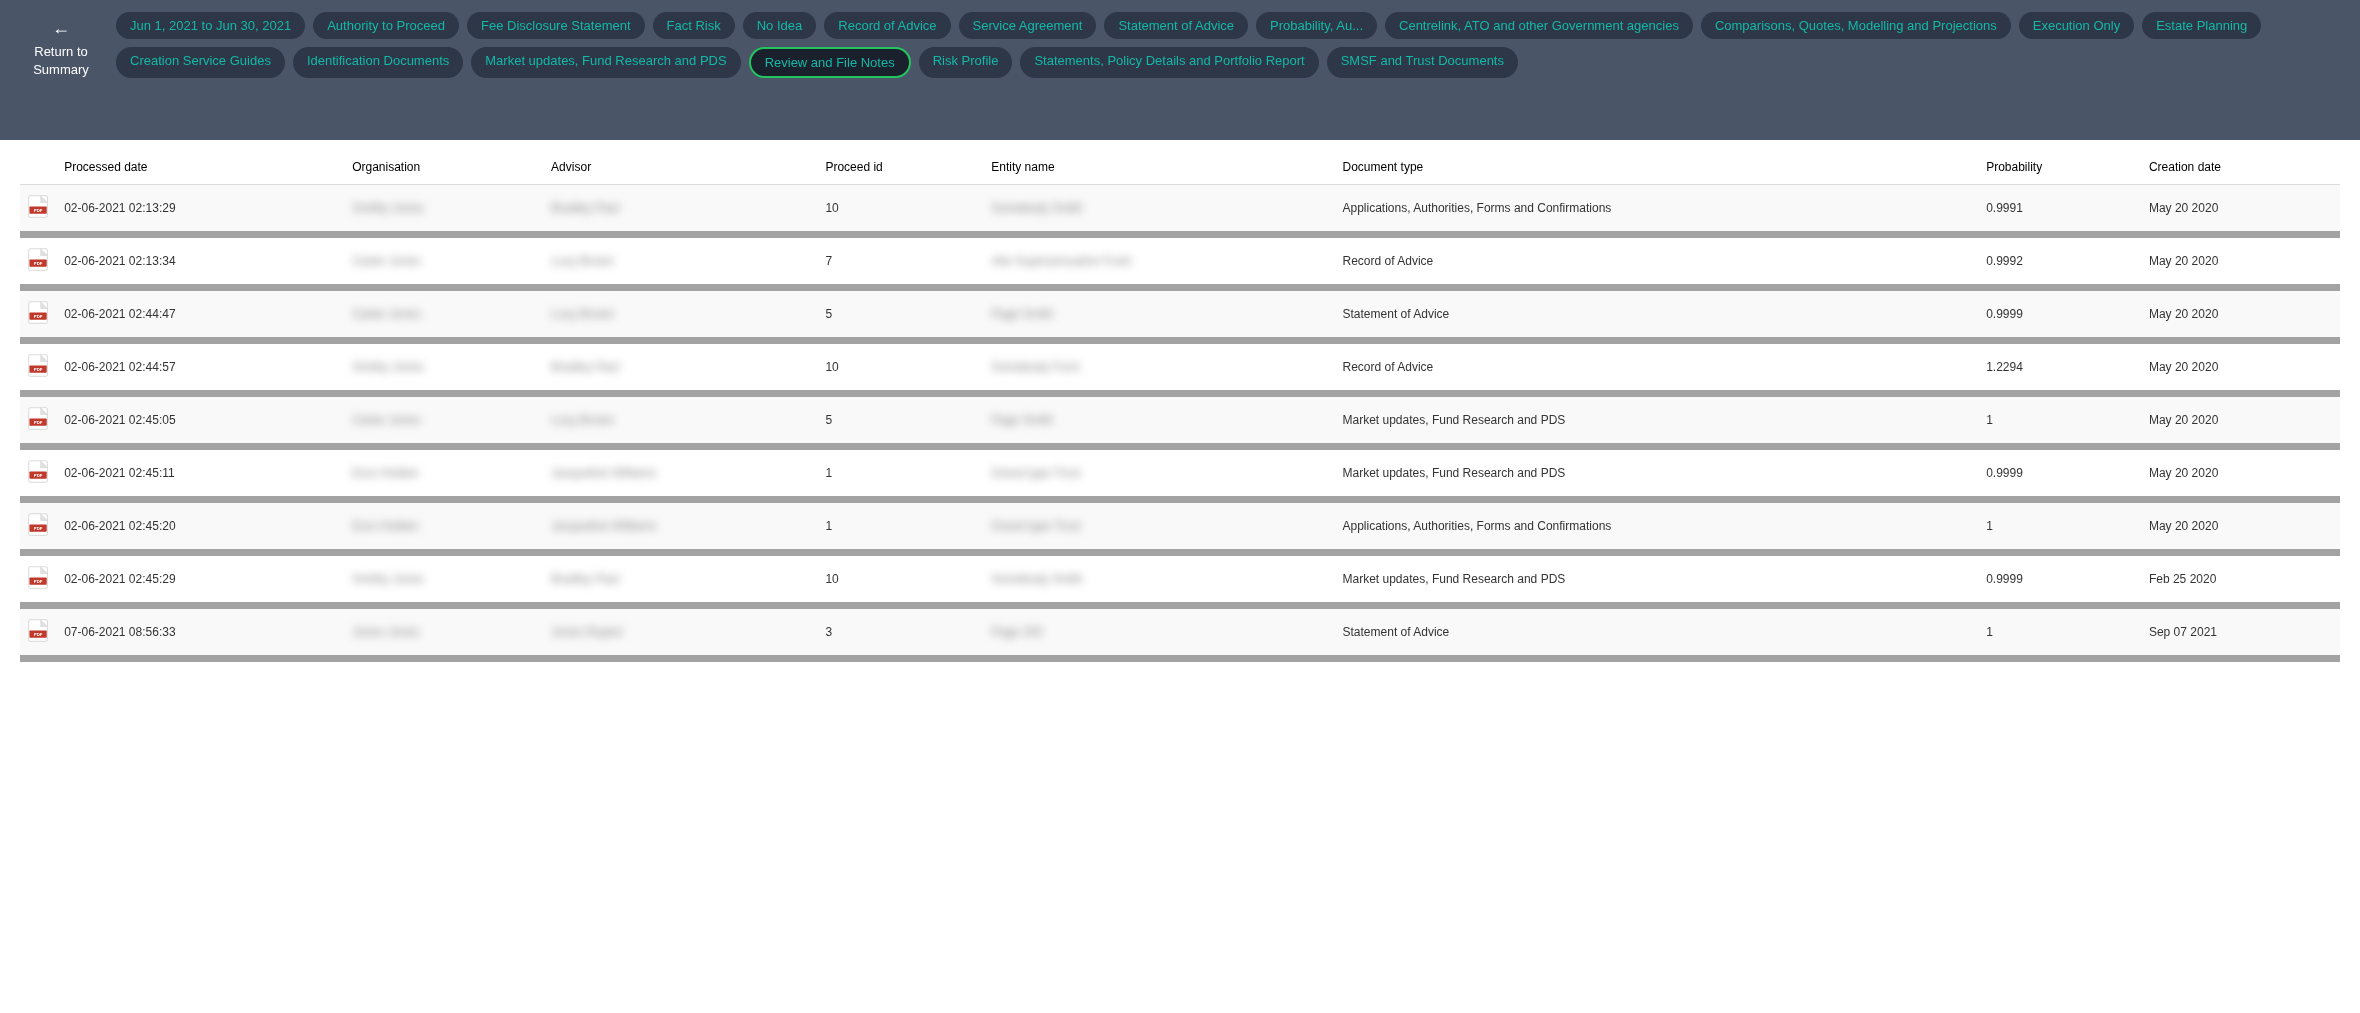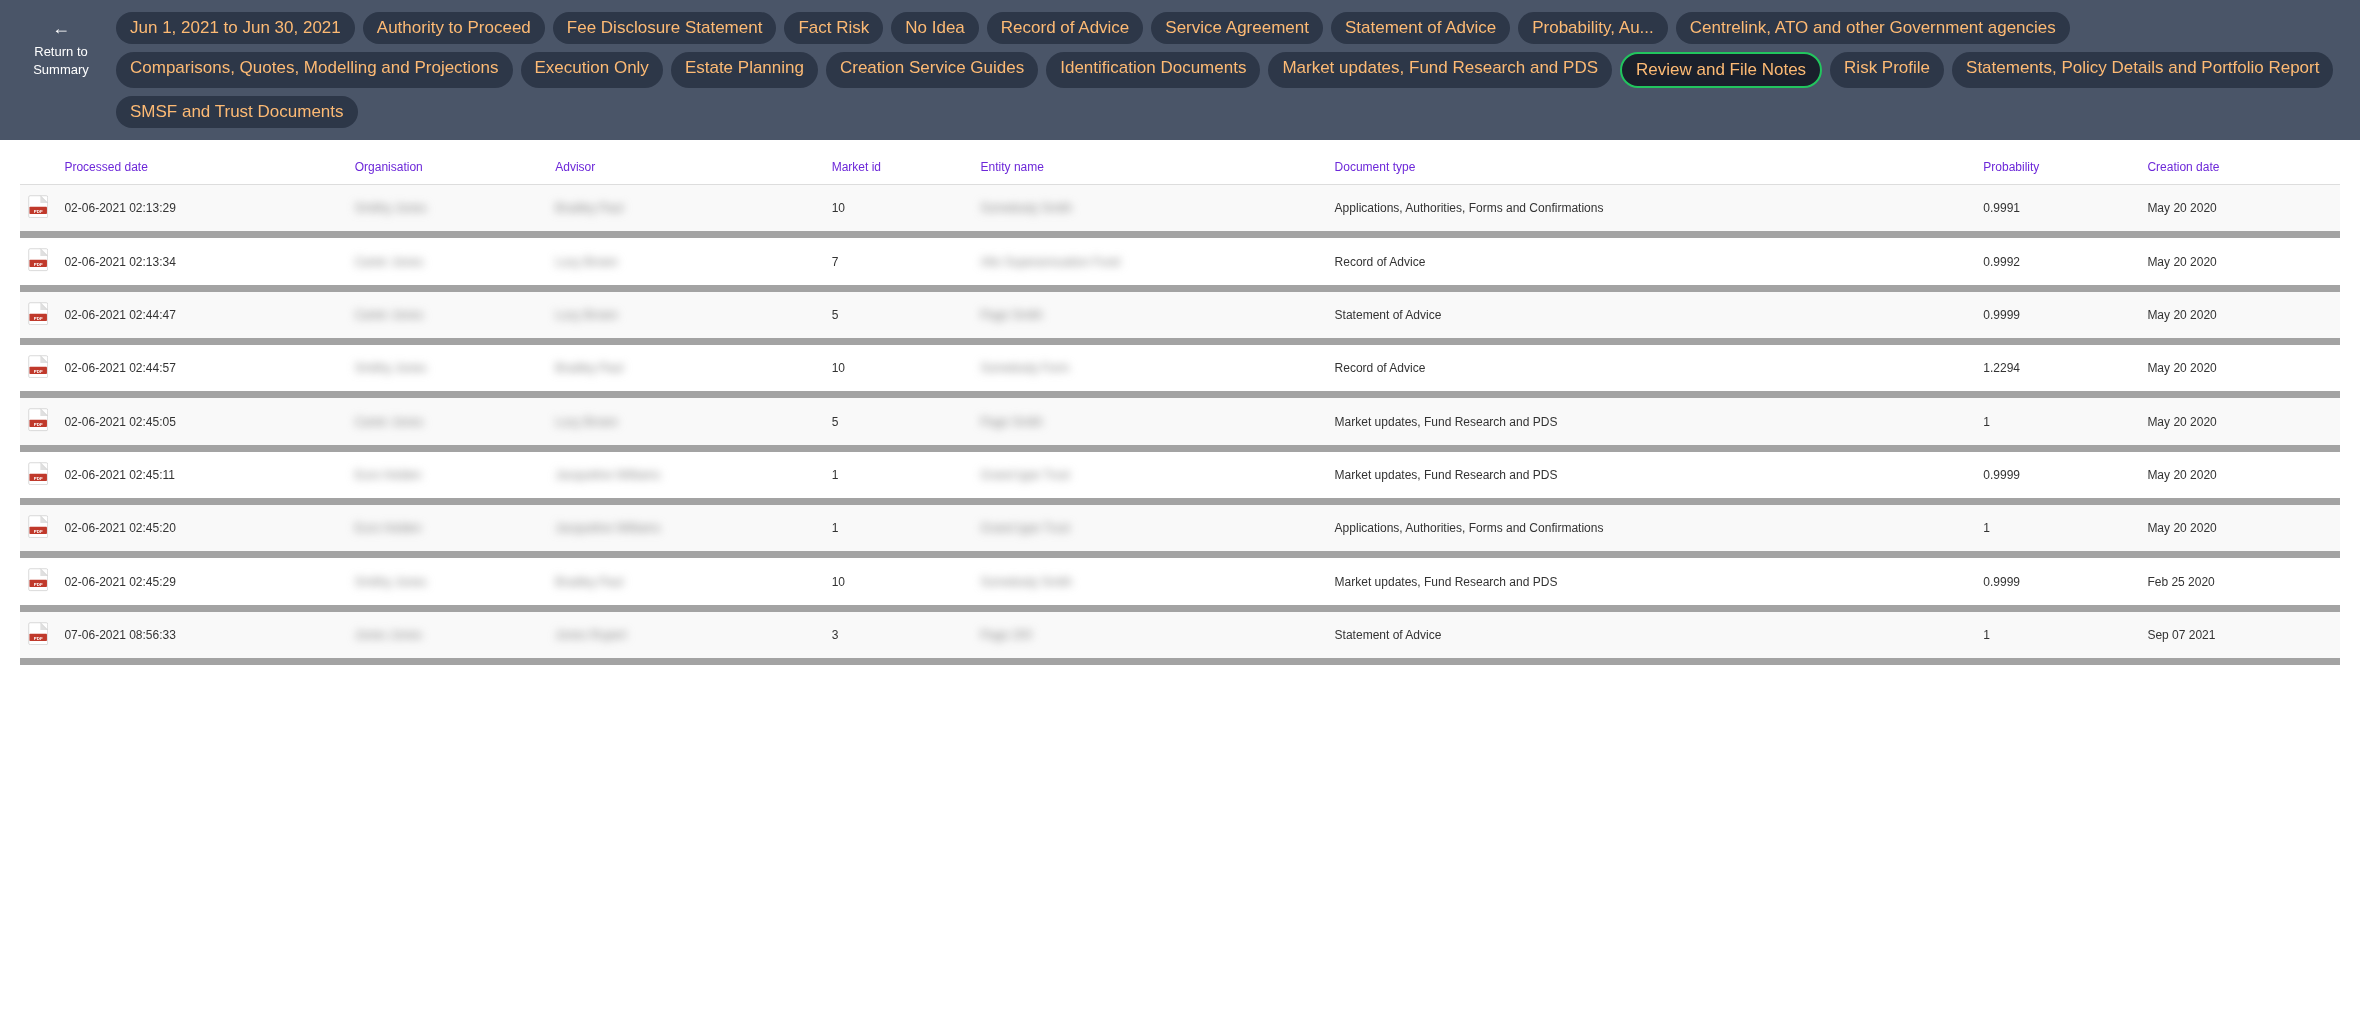--- a/index.html
+++ b/index.html
@@ -35,24 +35,24 @@
     .tags-container {
       display: flex;
       flex-wrap: wrap;
       gap: 8px;
       flex: 1;
       align-content: flex-start;
     }
 
     .tag {
       background: #2d3748;
-      color: #fdba74;
+      color: #14b8a6;
       border-radius: 20px;
       padding: 6px 14px;
-      font-size: 17px;
+      font-size: 13px;
       cursor: pointer;
       white-space: nowrap;
     }
 
     .tag.active {
       background: #1a202c;
       border: 2px solid #22c55e;
     }
 
     .table-container {
@@ -66,21 +66,21 @@
     }
 
     thead tr {
       border-bottom: 1px solid #ddd;
     }
 
     th {
       text-align: left;
       padding: 10px 8px;
       font-weight: normal;
-      color: #6d28d9;
+      color: #000000;
       font-size: 12px;
     }
 
     tbody tr {
       border-bottom: 7px solid #a3a3a3;
     }
 
     tbody tr:nth-child(odd) {
       background: #f9f9f9;
     }
@@ -135,21 +135,21 @@
 </div>
 
 <div class="table-container">
   <table>
     <thead>
       <tr id="table-header">
       <th></th>
           <th>Processed date</th>
           <th>Organisation</th>
           <th>Advisor</th>
-          <th>Market id</th>
+          <th>Proceed id</th>
           <th>Entity name</th>
           <th>Document type</th>
           <th>Probability</th>
           <th>Creation date</th>
         </tr>
     </thead>
     <tbody id="table-body">
     <tr>
           <td><svg viewBox="0 0 28 32" xmlns="http://www.w3.org/2000/svg">
       <rect x="1" y="1" width="26" height="30" rx="2" fill="#fff" stroke="#ccc" stroke-width="1"></rect>

